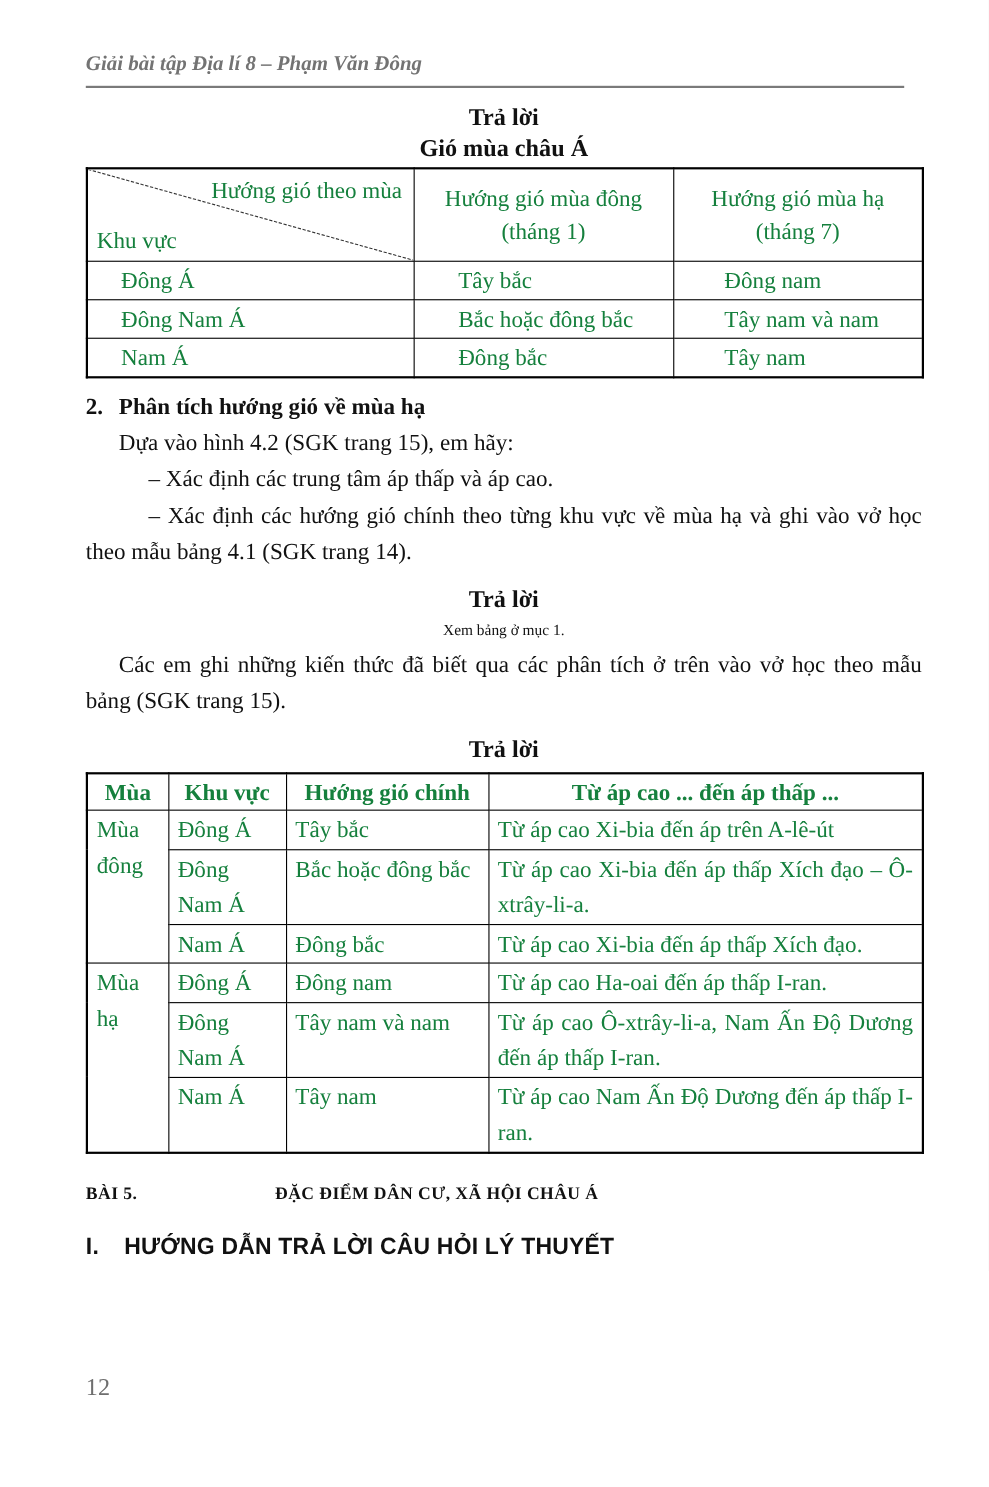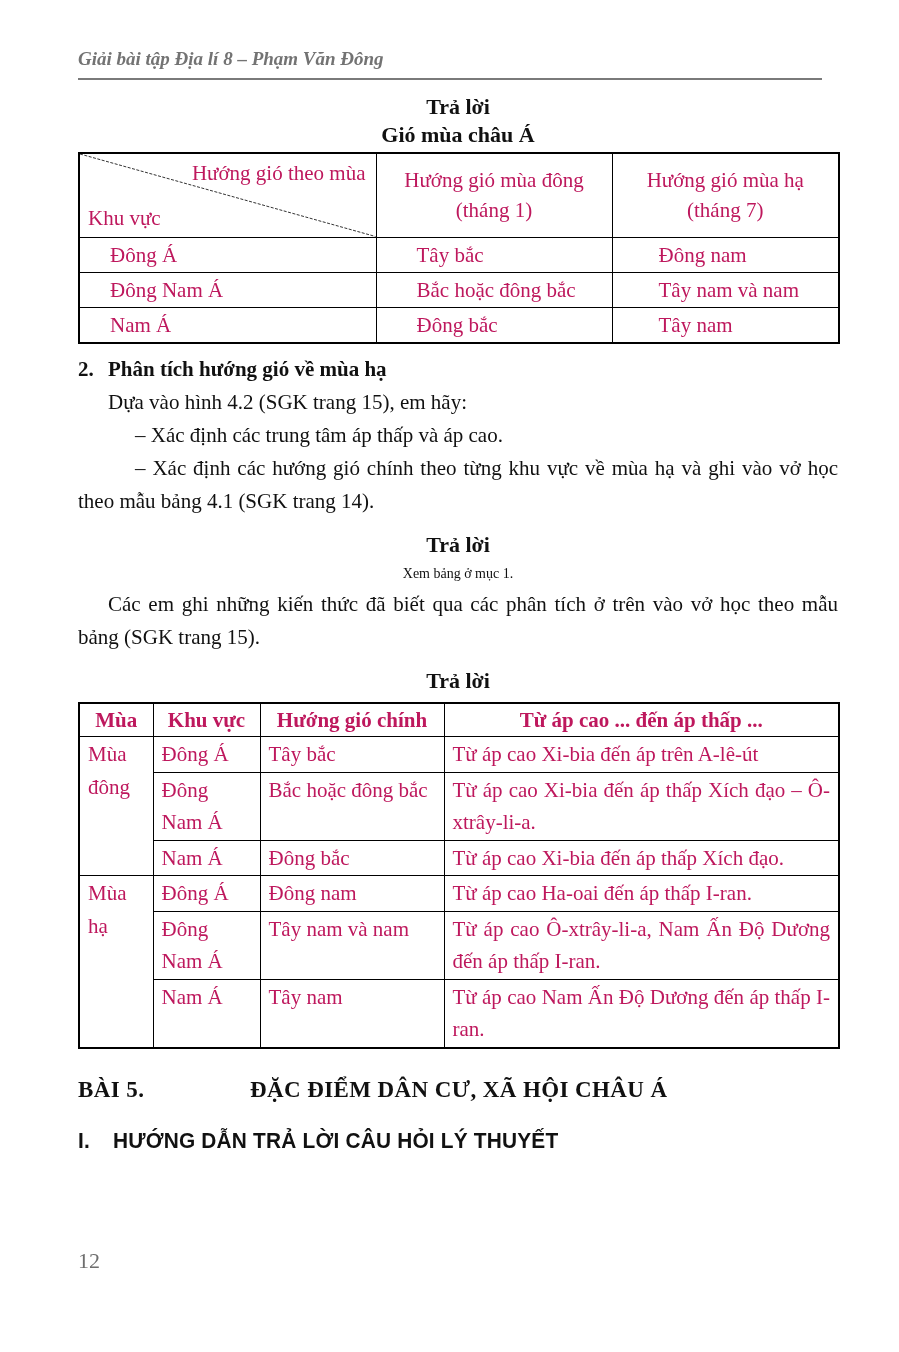--- a/index.html
+++ b/index.html
@@ -36,21 +36,21 @@
     text-align:center;
     font-size:14px;
     margin:8px 0 6px 0;
   }
   
   table{
     border-collapse:collapse;
     width:760px;
     table-layout:fixed;
     font-size:21px;
-    color:#be185d;
+    color:#15803d;
   }
   table, td, th{border:1px solid #000;}
   table{border-width:2px;}
   td, th{
     padding:1px 8px;
     vertical-align:top;
     line-height:32px;
     box-sizing:border-box;
     overflow:hidden;
   }
@@ -91,21 +91,21 @@
     margin-top:9px;
   }
   .sec-head .num{display:inline-block;min-width:30px;}
   .indent{ text-indent:30px; }
   .bullet{ text-indent:57px; text-align:justify; }
   .just{ text-align:justify; }
   
   .lesson-head{
     margin-top:28px;
     font-weight:bold;
-    font-size:23px;
+    font-size:16px;
     letter-spacing:0.4px;
     display:flex;
     align-items:center;
   }
   .lesson-head .lesson-num{width:172px;flex:0 0 auto;}
   .roman-head{
     margin-top:26px;
     font-family:"Liberation Sans","DejaVu Sans",sans-serif;
     font-weight:bold;
     font-size:21.5px;

